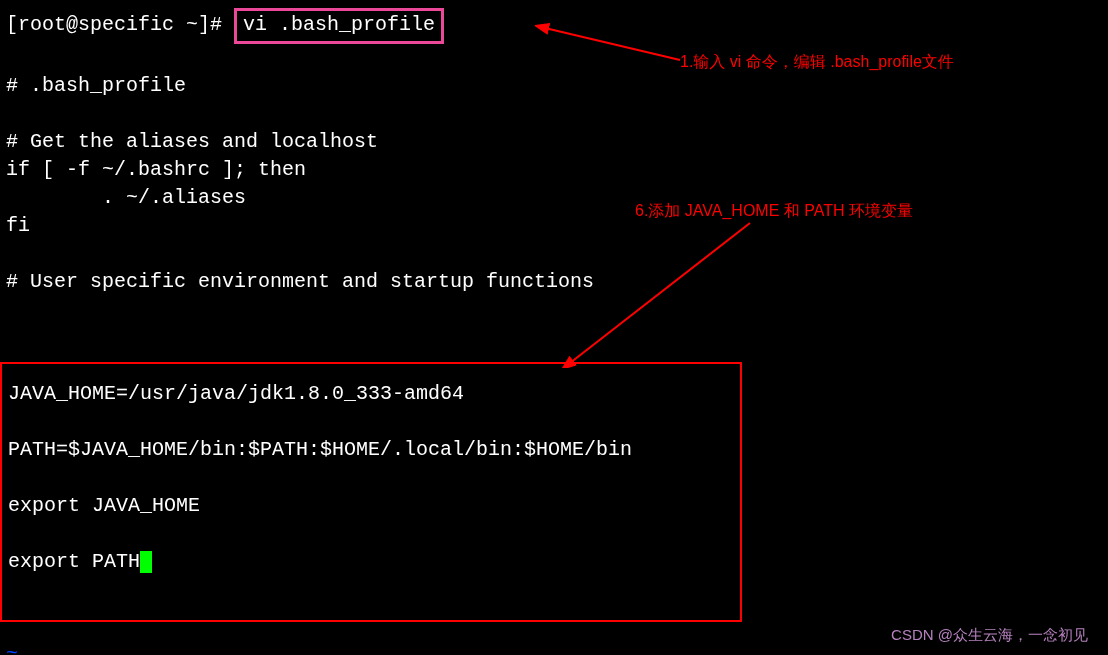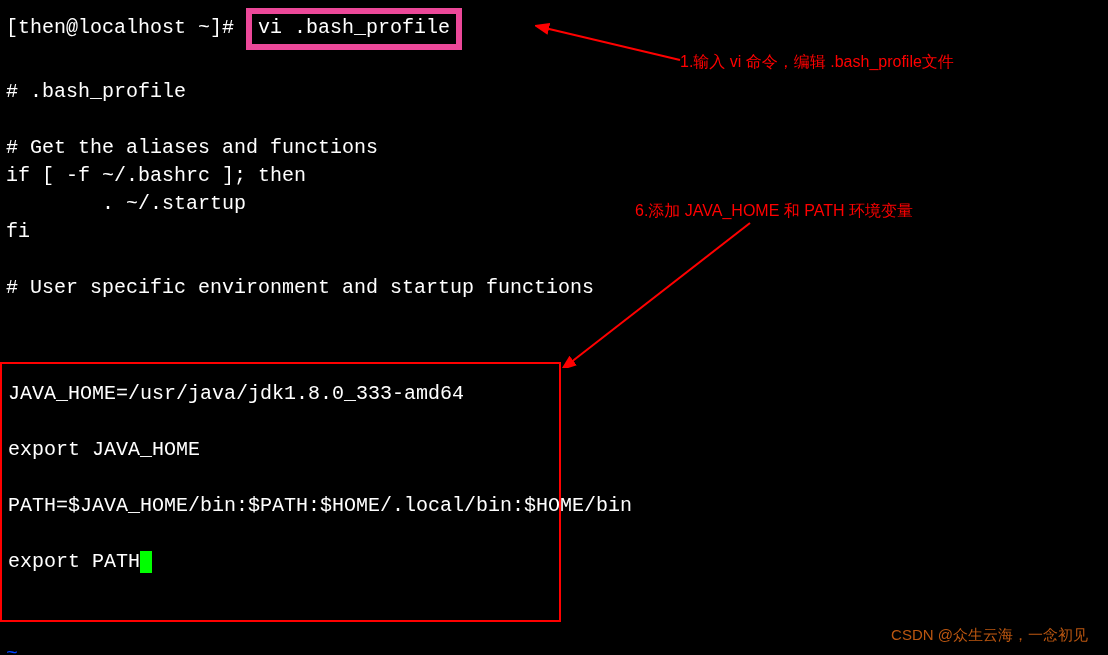--- a/index.html
+++ b/index.html
@@ -19,30 +19,30 @@
       padding: 6px;
       line-height: 1.4;
     }
     .line {
       white-space: pre;
     }
     .prompt-line {
       margin-top: 2px;
     }
     .cmd-box {
-      border: 6px solid #ec4899;
+      border: 3px solid #ec4899;
       padding: 0 6px 2px 6px;
       display: inline-block;
     }
     .env-box {
       border: 2px solid #ff0000;
       position: absolute;
       left: 0;
       top: 362px;
-      width: 561px;
+      width: 742px;
       height: 260px;
       padding: 16px 6px 6px 6px;
     }
     .env-box .line {
       margin-bottom: 28px;
     }
     .env-box .line:last-child {
       margin-bottom: 8px;
     }
     .cursor {
@@ -80,53 +80,53 @@
       top: 218px;
       left: 555px;
       width: 200px;
       height: 150px;
       pointer-events: none;
     }
     .watermark {
       position: absolute;
       right: 20px;
       bottom: 10px;
-      color: #f97316;
+      color: #f0abfc;
       font-family: Arial, "Microsoft YaHei", sans-serif;
       font-size: 15px;
       opacity: 0.75;
     }
     .gap1 { height: 28px; }
     .tilde {
       color: #0040ff;
       position: absolute;
       left: 6px;
       top: 640px;
     }
   </style>
 </head>
 <body>
 
-<div class="line prompt-line"><span>[then@localhost ~]# </span><span class="cmd-box"><span>vi .bash_profile</span></span></div>
+<div class="line prompt-line"><span>[root@specific ~]# </span><span class="cmd-box"><span>vi .bash_profile</span></span></div>
 
 <div class="gap1"></div>
 
 <div class="line"># .bash_profile</div>
 <div class="gap1"></div>
-<div class="line"># Get the aliases and functions</div>
+<div class="line"># Get the aliases and localhost</div>
 <div class="line">if [ -f ~/.bashrc ]; then</div>
-<div class="line">        . ~/.startup</div>
+<div class="line">        . ~/.aliases</div>
 <div class="line">fi</div>
 <div class="gap1"></div>
 <div class="line"># User specific environment and startup functions</div>
 
 <div class="env-box">
   <div class="line">JAVA_HOME=/usr/java/jdk1.8.0_333-amd64</div>
+  <div class="line">PATH=$JAVA_HOME/bin:$PATH:$HOME/.local/bin:$HOME/bin</div>
   <div class="line">export JAVA_HOME</div>
-  <div class="line">PATH=$JAVA_HOME/bin:$PATH:$HOME/.local/bin:$HOME/bin</div>
   <div class="line"><span>export PATH</span><span class="cursor"></span></div>
 </div>
 
 <svg class="arrow1" viewBox="0 0 150 50">
   <defs>
     <marker id="ah1" markerWidth="10" markerHeight="10" refX="2" refY="3" orient="auto">
       <path d="M0,0 L0,6 L8,3 z" fill="#ff0000"></path>
     </marker>
   </defs>
   <line x1="145" y1="38" x2="10" y2="6" stroke="#ff0000" stroke-width="2" marker-end="url(#ah1)"></line>

